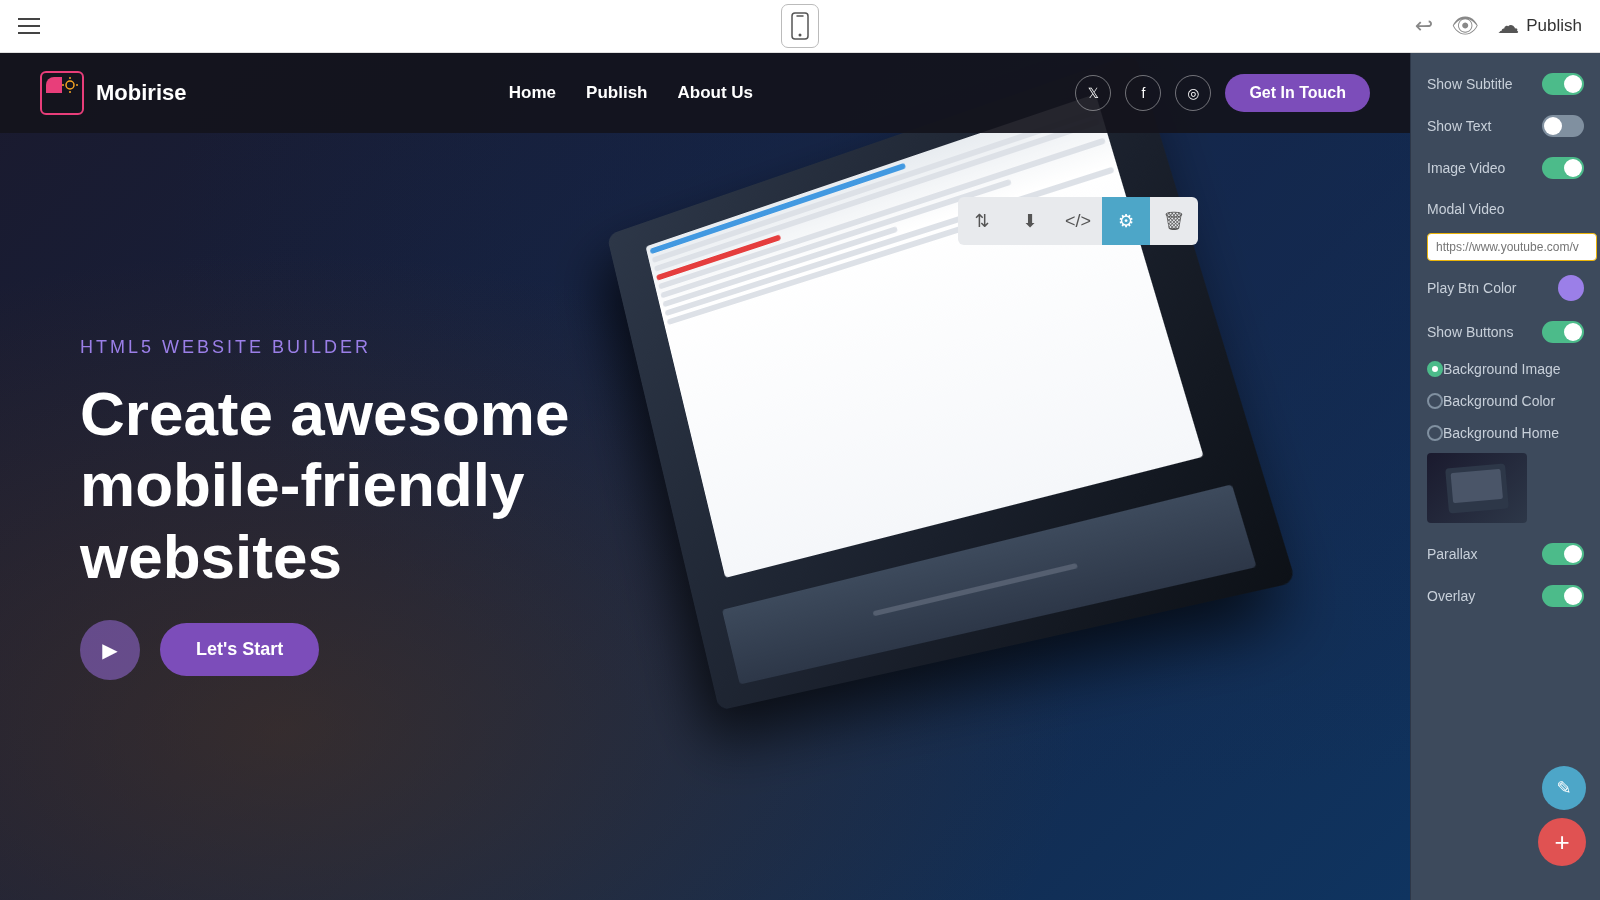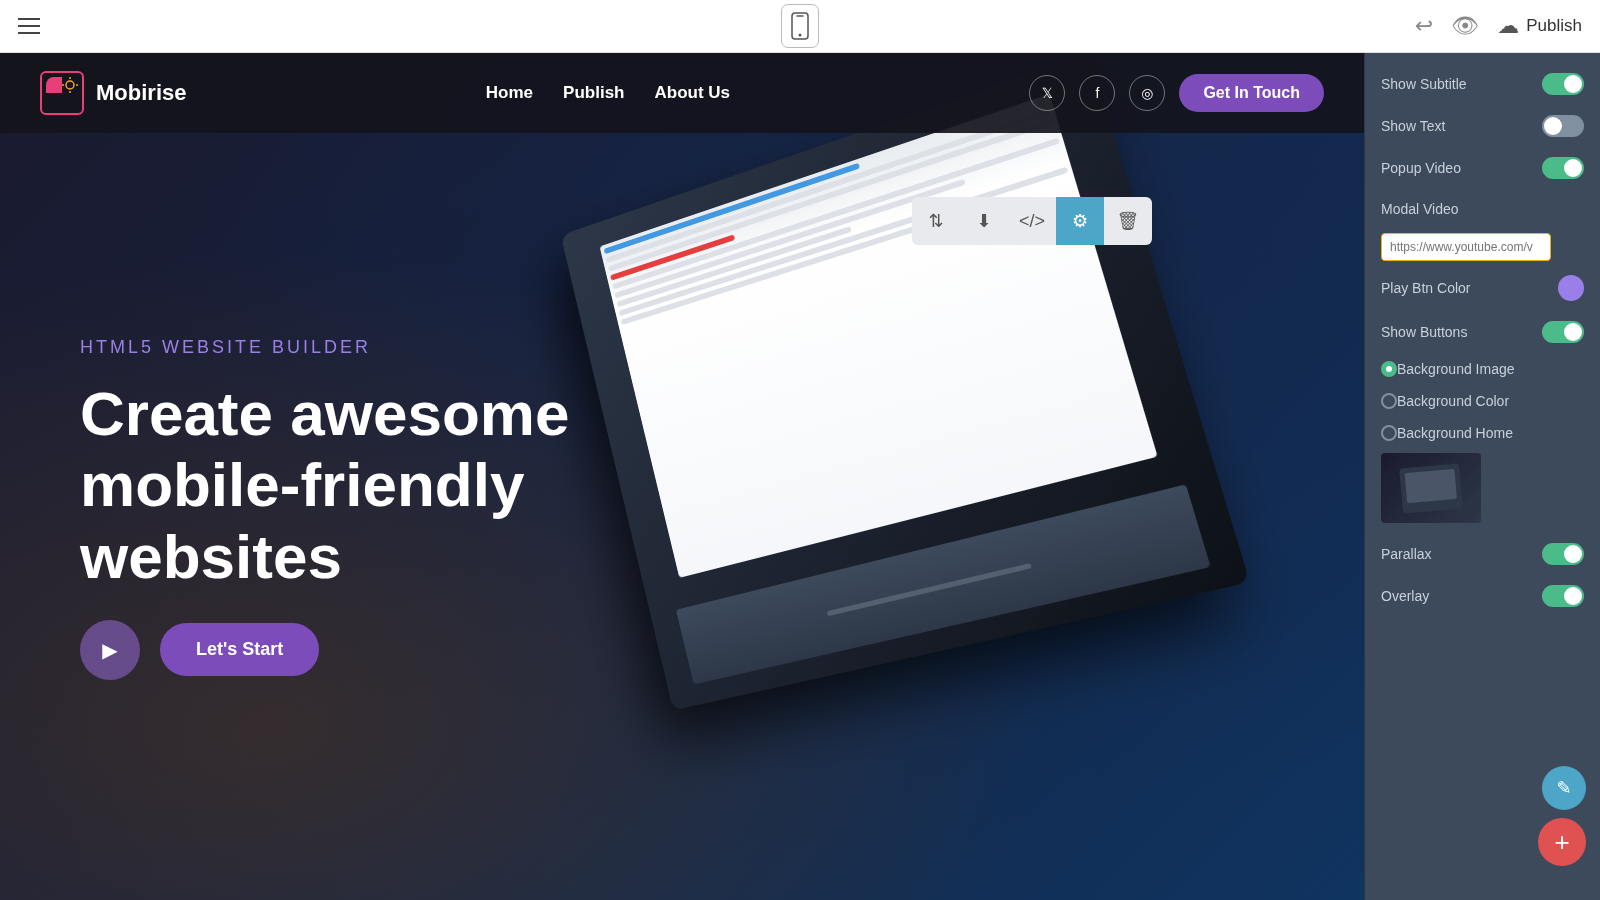--- a/index.html
+++ b/index.html
@@ -243,21 +243,21 @@
     }
     .toolbar-btn.active {
       background: #4da6c8;
       color: #fff;
     }
     .toolbar-btn:first-child { border-radius: 6px 0 0 6px; }
     .toolbar-btn:last-child { border-radius: 0 6px 6px 0; }
 
     
     .settings-panel {
-      width: 236px;
+      width: 190px;
       background: #3d4a5c;
       border-left: 1px solid #2d3748;
       display: flex;
       flex-direction: column;
       position: relative;
       overflow: hidden;
     }
     .panel-scroll {
       flex: 1;
       overflow-y: auto;
@@ -543,21 +543,21 @@
       </div>
 
       
       <div class="panel-row">
         <span class="panel-label">Show Text</span>
         <div class="toggle off"></div>
       </div>
 
       
       <div class="panel-row">
-        <span class="panel-label">Popup Video</span>
+        <span class="panel-label">Image Video</span>
         <div class="toggle on"></div>
       </div>
 
       
       <div class="panel-row">
         <span class="panel-label">Modal Video</span>
       </div>
       <input class="url-input" type="text" placeholder="https://www.youtube.com/v" style="">
 
       

